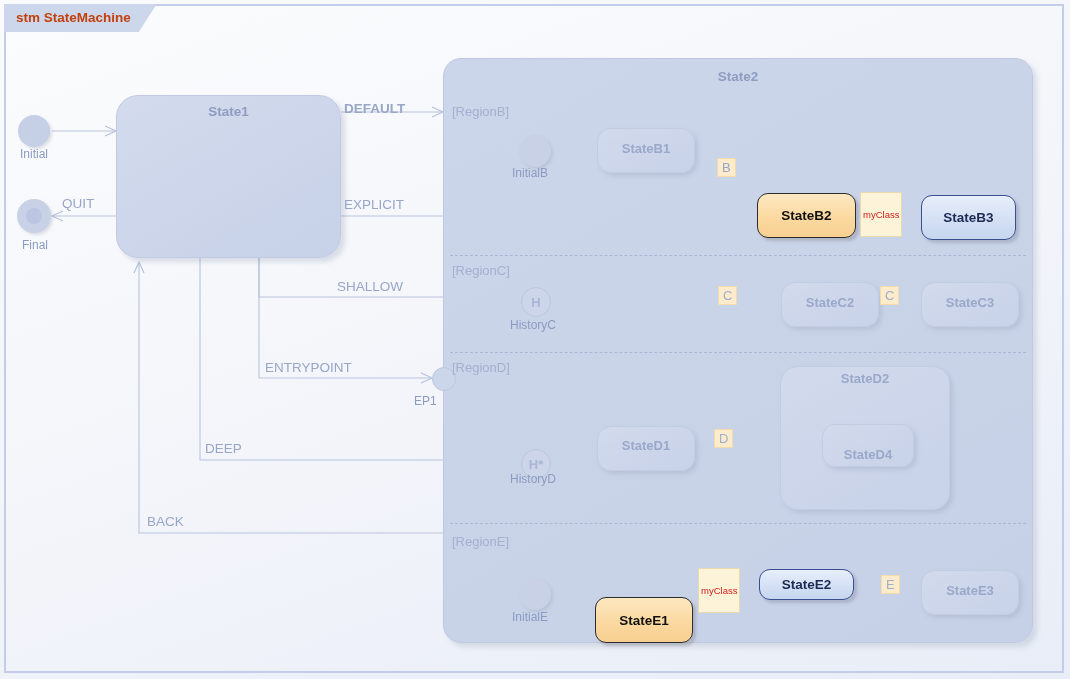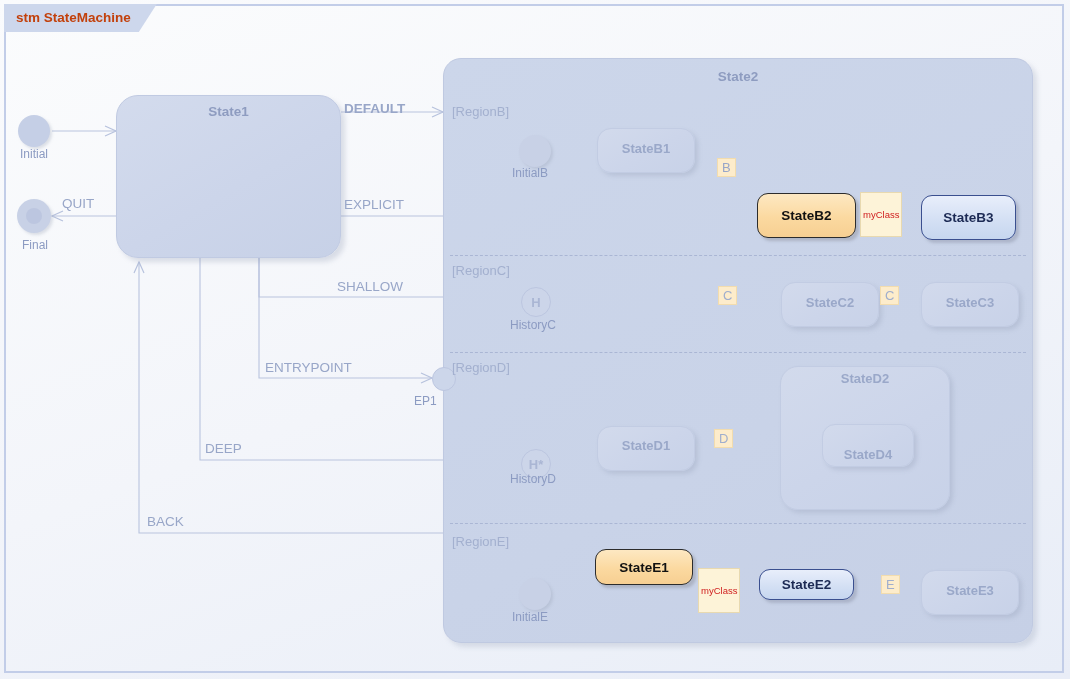--- a/index.html
+++ b/index.html
@@ -261,21 +261,21 @@
   <div class="node state-round faded" style="left:780px;top:366px;width:170px;height:144px;border-radius:18px;">
     <div class="state-label" style="top:4px;">StateD2</div>
   </div>
   <div class="node state-round faded" style="left:822px;top:424px;width:92px;height:43px;border-radius:13px;">
     <div class="state-label" style="top:22px;">StateD4</div>
   </div>
 
   <div class="pseudo-initial dim" style="left:519px;top:578px;"></div>
   <div class="lbl-plain" style="left:504px;top:610px;">InitialE</div>
 
-  <div class="hl-orange" style="left:595px;top:549px;width:98px;height:36px;">StateE1</div>
+  <div class="hl-orange" style="left:595px;top:597px;width:98px;height:46px;">StateE1</div>
 
   <div class="evt small" style="left:713px;top:573px;">E</div>
   <div class="myclass" style="left:698px;top:568px;">myClass</div>
 
   <div class="hl-blue" style="left:759px;top:569px;width:95px;height:31px;">StateE2</div>
 
   <div class="evt dim" style="left:881px;top:575px;">E</div>
 
   <div class="node state-round faded" style="left:921px;top:570px;width:98px;height:45px;">
     <div class="state-label" style="top:12px;">StateE3</div>

